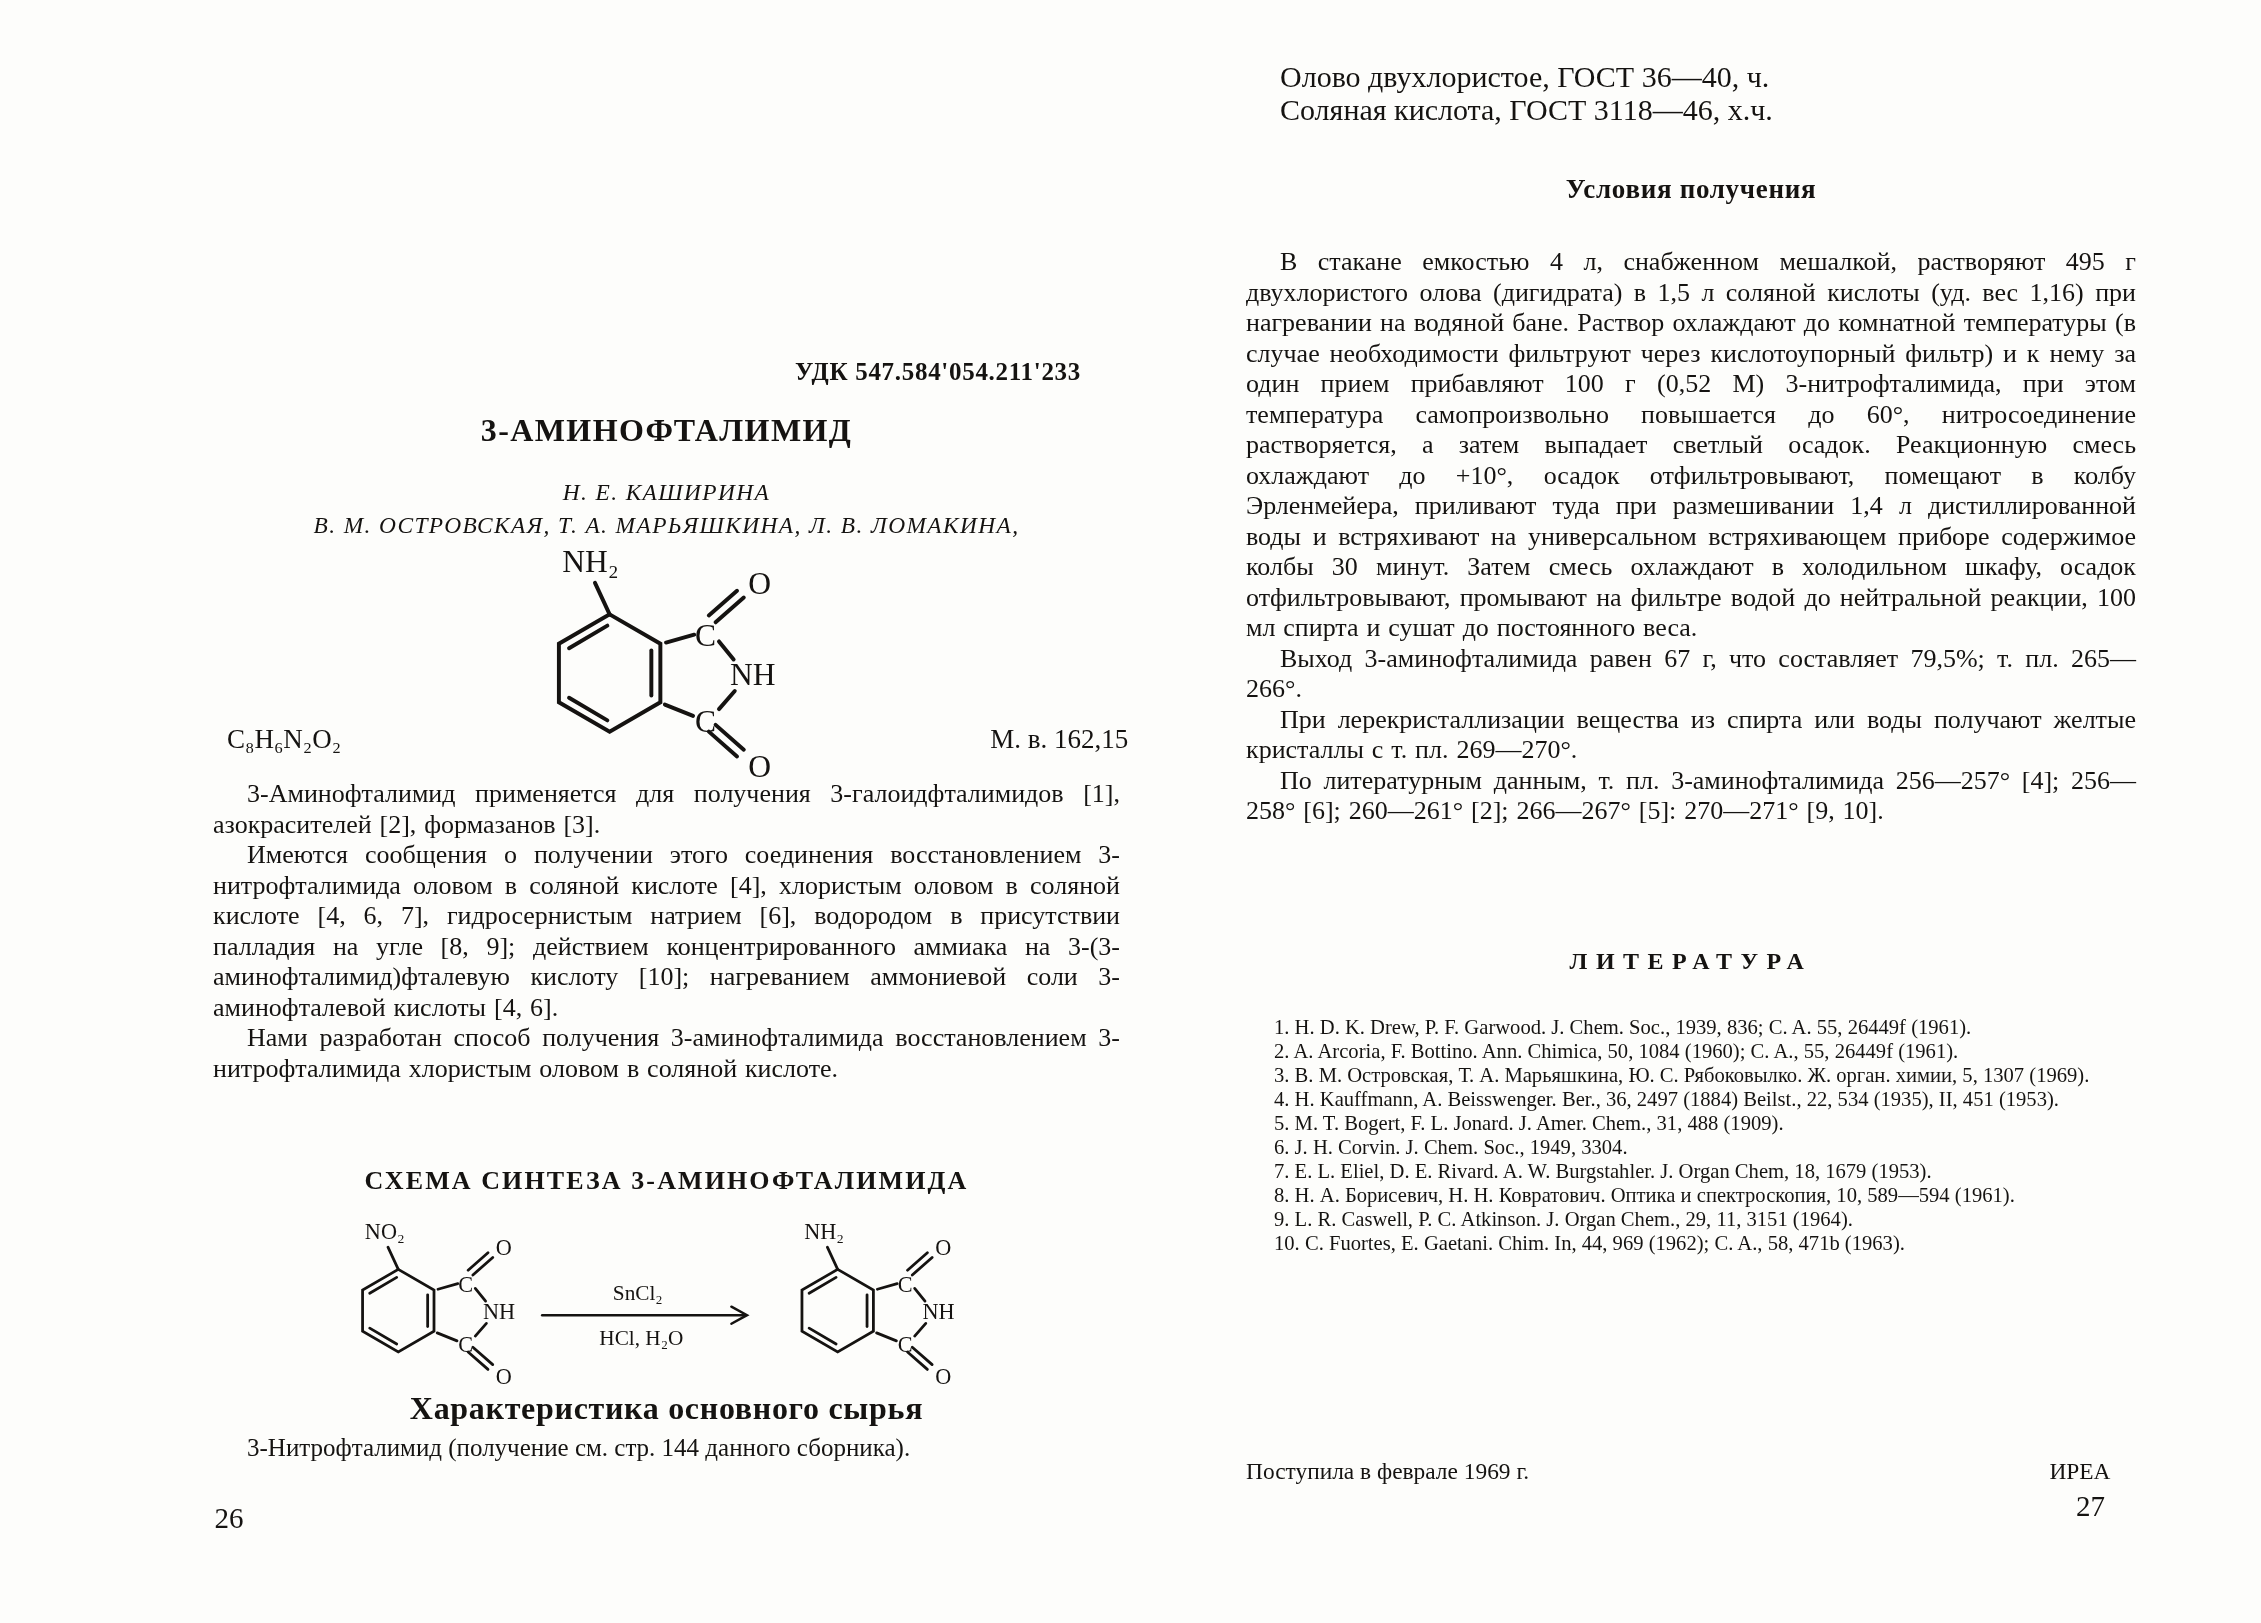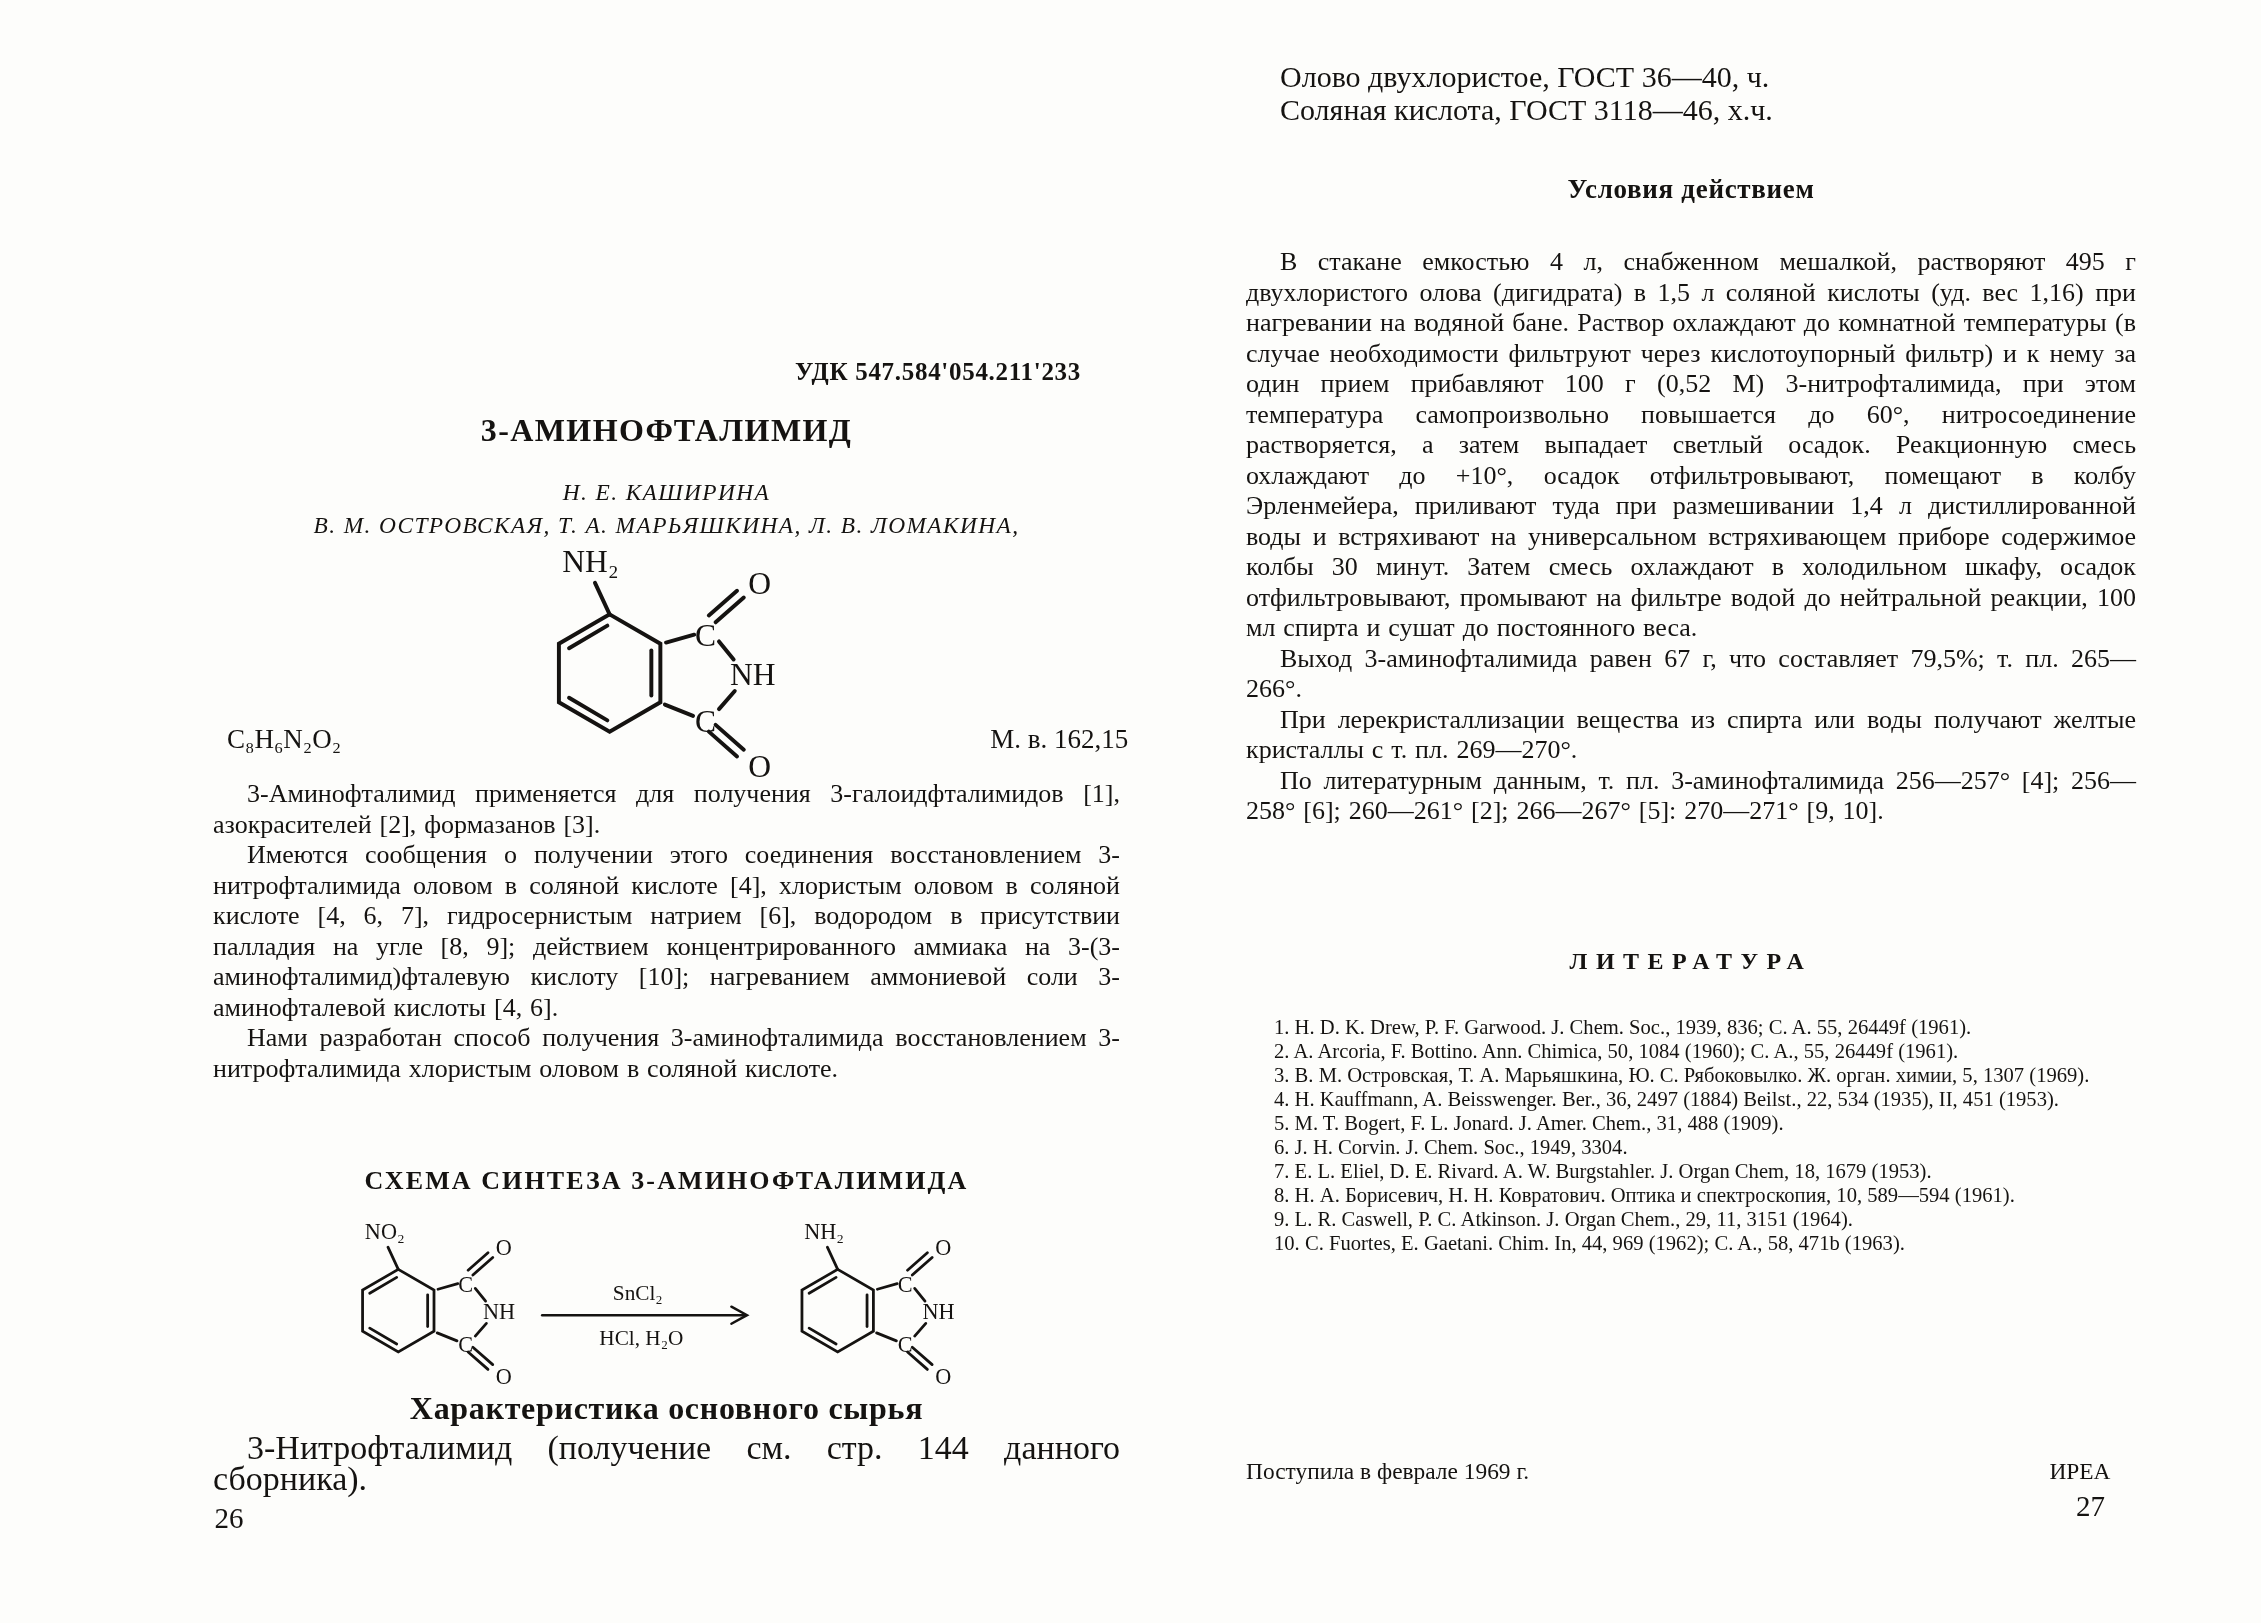--- a/index.html
+++ b/index.html
@@ -30,21 +30,21 @@
              text-align:justify;word-spacing:1.4px;}
   .body-copy p{margin:0;text-indent:34px;}
   .copy-left{top:779px;}
   .copy-right{top:247px;}
 
   .scheme-heading{position:absolute;top:1166px;left:0;width:100%;margin:0;text-align:center;
                   font-size:26px;font-weight:bold;letter-spacing:2.1px;}
   .scheme{position:absolute;top:1203px;left:113px;}
   .raw-heading{position:absolute;top:1390px;left:0;width:100%;margin:0;text-align:center;
                font-size:32px;font-weight:bold;letter-spacing:0.7px;}
-  .raw-para{position:absolute;top:1433px;left:0;width:100%;margin:0;font-size:34px;
+  .raw-para{position:absolute;top:1433px;left:0;width:100%;margin:0;font-size:25px;
             line-height:30.5px;text-indent:34px;text-align:justify;}
   .pagenum{font-size:29px;}
   .pagenum-left{position:absolute;top:1502px;left:1.4px;}
   .pagenum-right{position:absolute;top:1490px;right:31px;}
 
   .reagents{position:absolute;top:60px;left:34px;font-size:30px;line-height:33px;}
   .cond-heading{position:absolute;top:174px;left:0;width:100%;margin:0;text-align:center;
                 font-size:27px;font-weight:bold;letter-spacing:0.7px;}
   .lit-heading{position:absolute;top:948px;left:0;width:100%;margin:0;text-align:center;
                font-size:24px;font-weight:bold;letter-spacing:8.5px;}
@@ -145,21 +145,21 @@
     <div class="pagenum pagenum-left">26</div>
   </section>
 
   <section class="page page-right">
 
     <div class="reagents">
       <div>Олово двухлористое, ГОСТ 36—40, ч.</div>
       <div>Соляная кислота, ГОСТ 3118—46, х.ч.</div>
     </div>
 
-    <h2 class="cond-heading">Условия действием</h2>
+    <h2 class="cond-heading">Условия получения</h2>
 
     <div class="body-copy copy-right">
       <p>В стакане емкостью 4 л, снабженном мешалкой, растворяют 495 г двухлористого олова (дигидрата) в 1,5 л соляной кислоты (уд. вес 1,16) при нагревании на водяной бане. Раствор охлаждают до комнатной температуры (в случае необходимости фильтруют через кислотоупорный фильтр) и к нему за один прием прибавляют 100 г (0,52 М) 3-нитрофталимида, при этом температура самопроизвольно повышается до 60°, нитросоединение растворяется, а затем выпадает светлый осадок. Реакционную смесь охлаждают до +10°, осадок отфильтровывают, помещают в колбу Эрленмейера, приливают туда при размешивании 1,4 л дистиллированной воды и встряхивают на универсальном встряхивающем приборе содержимое колбы 30 минут. Затем смесь охлаждают в холодильном шкафу, осадок отфильтровывают, промывают на фильтре водой до нейтральной реакции, 100 мл спирта и сушат до постоянного веса.</p>
       <p>Выход 3-аминофталимида равен 67 г, что составляет 79,5%; т. пл. 265—266°.</p>
       <p>При лерекристаллизации вещества из спирта или воды получают желтые кристаллы с т. пл. 269—270°.</p>
       <p>По литературным данным, т. пл. 3-аминофталимида 256—257° [4]; 256—258° [6]; 260—261° [2]; 266—267° [5]: 270—271° [9, 10].</p>
     </div>
 
     <h2 class="lit-heading">ЛИТЕРАТУРА</h2>
 

